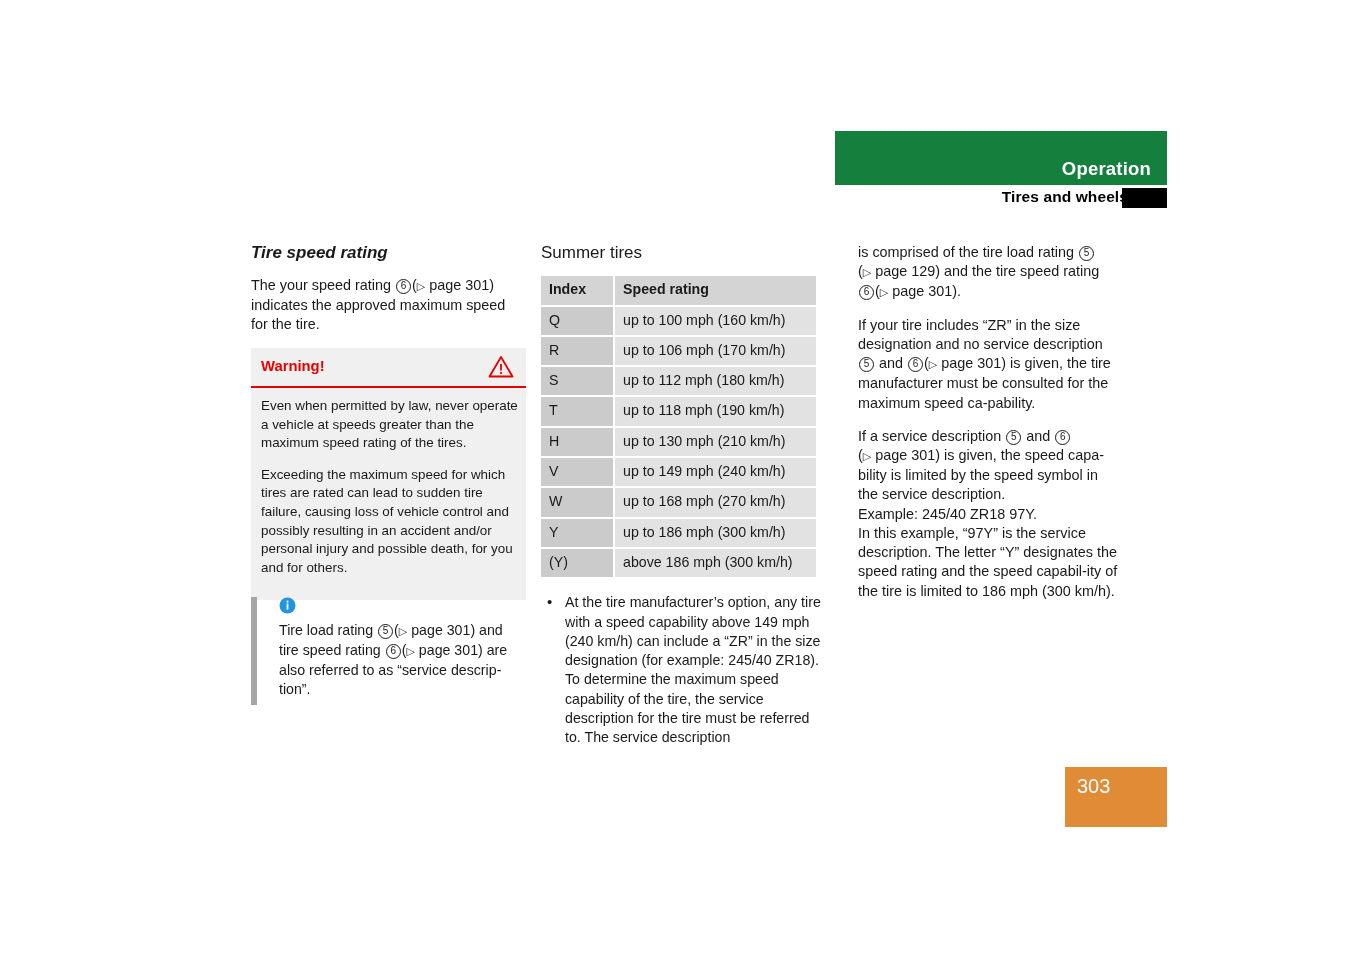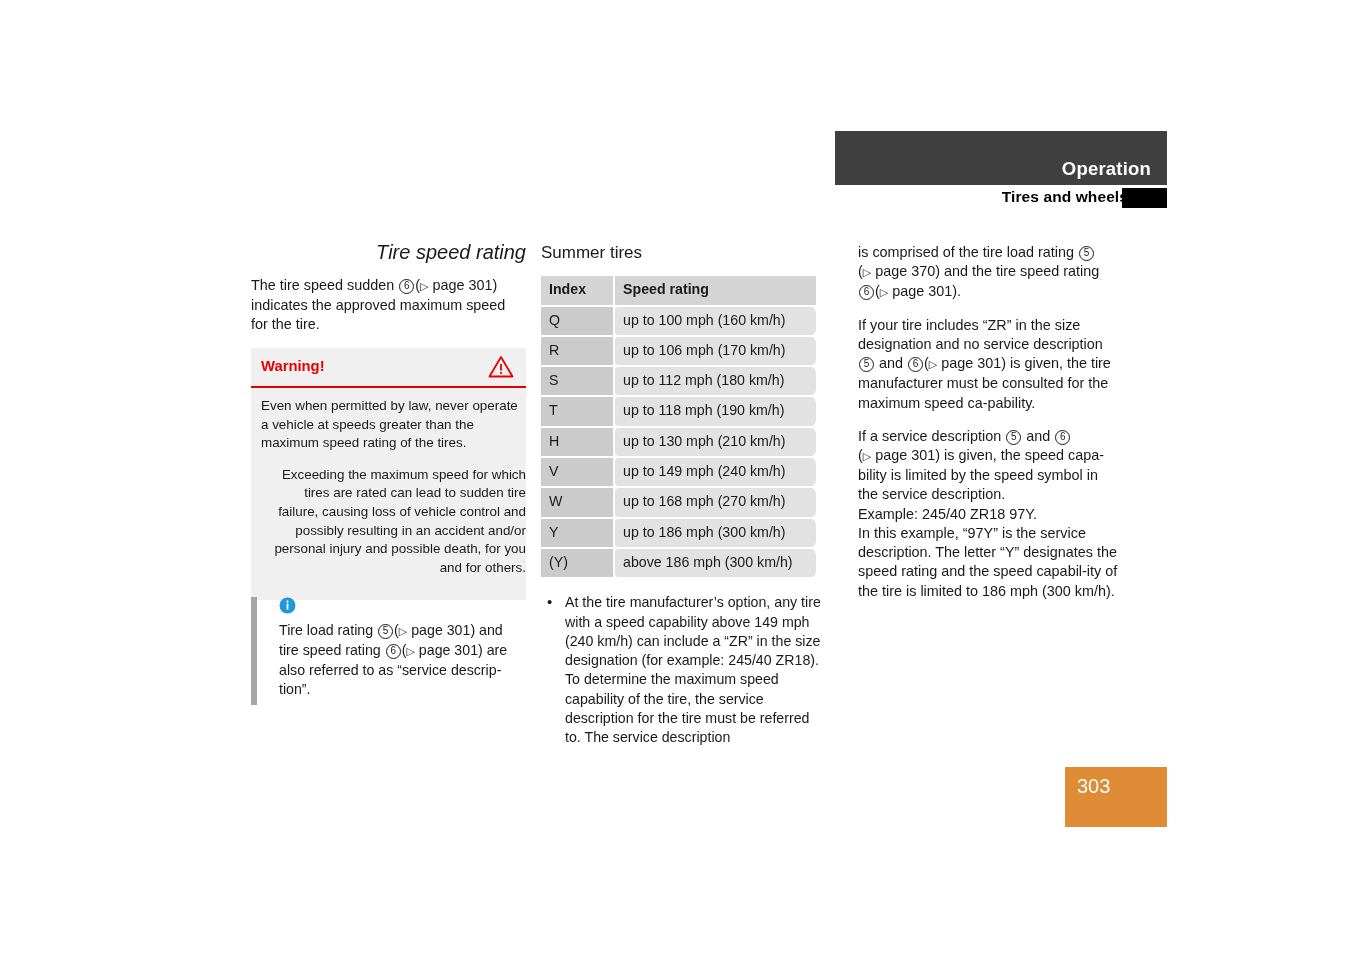--- a/index.html
+++ b/index.html
@@ -16,21 +16,21 @@
     overflow: hidden;
   }
 
   
   .hdr-band {
     position: absolute;
     left: 835px;
     top: 131px;
     width: 332px;
     height: 54px;
-    background: #404040;
+    background: #15803d;
   }
   .hdr-band-label {
     position: absolute;
     right: 16px;
     bottom: 5px;
     color: #ffffff;
     font-size: 18.5px;
     font-weight: bold;
     letter-spacing: 0.2px;
   }
@@ -66,25 +66,24 @@
     top: 243px;
     font-size: 14.4px;
     line-height: 19.3px;
   }
   .col p { margin: 0 0 14px 0; }
   .col-1 { left: 251px; width: 275px; }
   .col-2 { left: 541px; width: 280px; }
   .col-3 { left: 858px; width: 260px; }
 
   .sec-title {
-    font-weight: normal;
+    font-weight: bold;
     font-style: italic;
-    font-size: 20px;
+    font-size: 17px;
     margin: 0 0 12px 0;
-    text-align: right;
   }
 
   
   .circ {
     display: inline-block;
     width: 13px;
     height: 13px;
     line-height: 12px;
     border: 1px solid #1a1a1a;
     border-radius: 50%;
@@ -121,21 +120,21 @@
     position: absolute;
     right: 12px;
     top: 7px;
   }
   .warn-body {
     padding: 9px 0 12px 10px;
     font-size: 13.4px;
     line-height: 18.6px;
   }
   .warn-body p { margin: 0 0 13px 0; }
-  .warn-body p:last-child { margin-bottom: 10px; text-align: right; }
+  .warn-body p:last-child { margin-bottom: 10px; }
 
   
   .notebox {
     position: absolute;
     left: 251px;
     top: 597px;
     width: 275px;
     padding-left: 28px;
     box-sizing: border-box;
   }
@@ -167,21 +166,21 @@
     font-size: 14.2px;
     padding: 4px 0 5px 8px;
     border-bottom: 2px solid #ffffff;
     text-align: left;
     font-weight: normal;
     margin-top: 24px;
   }
   table.spd thead th { font-weight: bold; background: #d4d4d4; }
   table.spd col.c-idx { width: 73px; }
   table.spd tbody td.idx { background: #cbcbcb; border-right: 2px solid #ffffff; }
-  table.spd tbody td.val { background: #e2e2e2; border-radius: 7px; }
+  table.spd tbody td.val { background: #e2e2e2; }
   table.spd thead th.h-idx { border-right: 2px solid #ffffff; }
 
   
   .bullets {
     margin: 14px 0 0 0;
     padding: 0;
     list-style: none;
     font-size: 14.2px;
     line-height: 19.3px;
   }
@@ -221,21 +220,21 @@
   <span class="hdr-band-label">Operation</span>
 </div>
 <div class="hdr-sub">
   <span class="hdr-sub-label">Tires and wheels</span>
 </div>
 <div class="hdr-tab"></div>
 
 <div class="col col-1">
   <p class="sec-title">Tire speed rating</p>
   <p>
-    <span>The tire speed sudden</span>
+    <span>The your speed rating</span>
     <span class="circ">6</span><span>(</span><span class="tri">▷</span>
     <span>page 301) indicates the approved maximum speed for the tire.</span>
   </p>
 </div>
 
 <div class="warnbox">
   <div class="warn-head">
     <span class="warn-title">Warning!</span>
     <span class="warn-icon">
       <svg width="26" height="23" viewBox="0 0 26 23">
@@ -324,21 +323,21 @@
   <ul class="bullets">
     <li><span class="bul">•</span><span>At the tire manufacturer’s option, any tire with a speed capability above 149 mph (240 km/h) can include a “ZR” in the size designation (for example: 245/40 ZR18). To determine the maximum speed capability of the tire, the service description for the tire must be referred to. The service description</span></li>
   </ul>
 </div>
 
 <div class="col col-3">
   <p>
     <span>is comprised of the tire load rating</span>
     <span class="circ">5</span><br>
     <span>(</span><span class="tri">▷</span>
-    <span>page 370) and the tire speed rating</span>
+    <span>page 129) and the tire speed rating</span>
     <span class="circ">6</span><span>(</span><span class="tri">▷</span>
     <span>page 301).</span>
   </p>
   <p>
     <span>If your tire includes “ZR” in the size designation and no service description</span>
     <span class="circ">5</span>
     <span>and</span>
     <span class="circ">6</span><span>(</span><span class="tri">▷</span>
     <span>page 301) is given, the tire manufacturer must be consulted for the maximum speed ca-pability.</span>
   </p>

